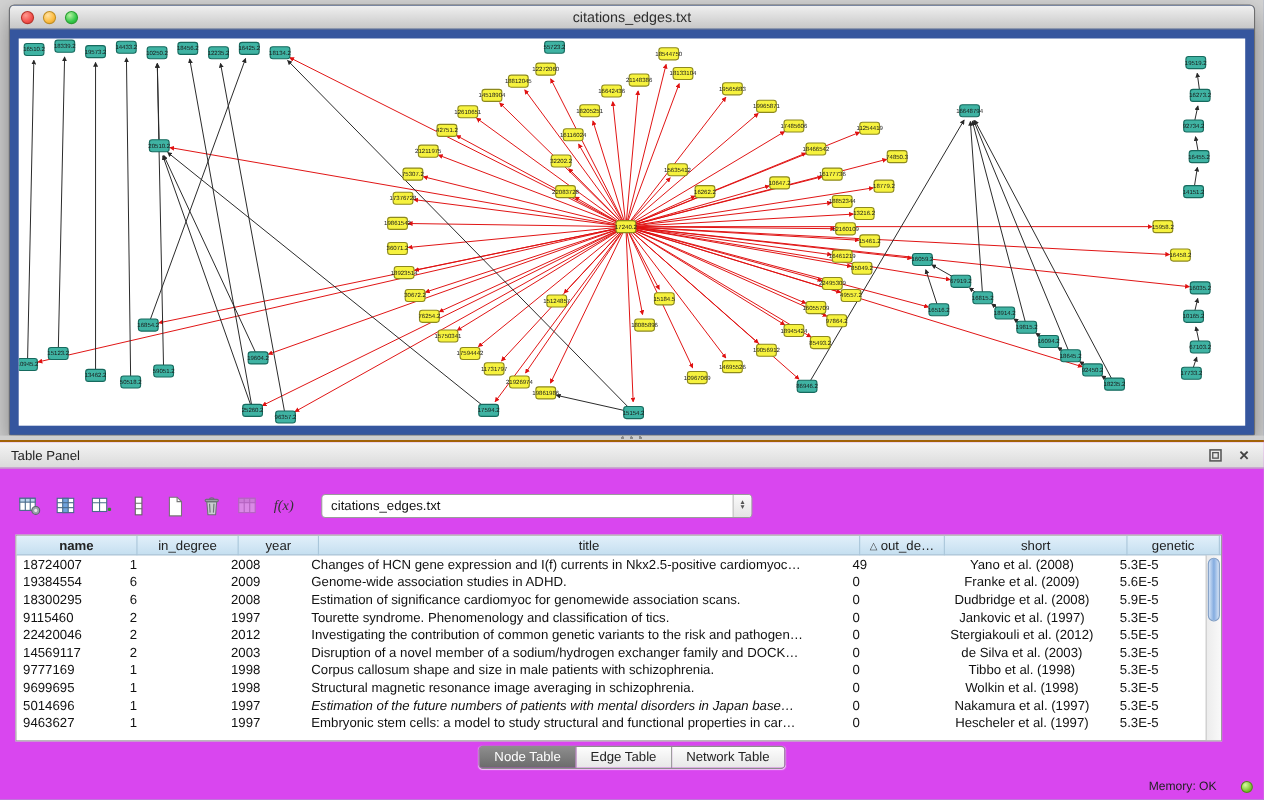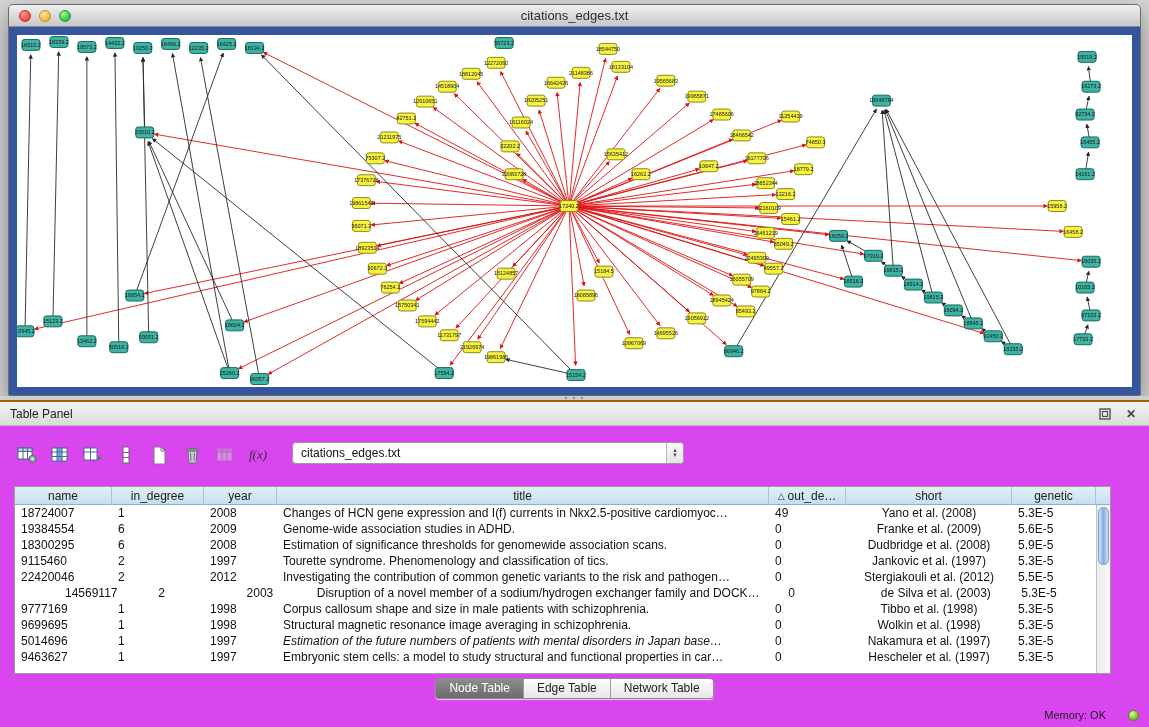--- a/index.html
+++ b/index.html
@@ -35,21 +35,21 @@
   .table-panel { position:absolute; left:0; top:400px; width:1149px; height:327px;
     background:#d946ef; border-top:2px solid #a16207; }
   .panel-header { position:absolute; left:0; top:0; right:0; height:24px;
     background:linear-gradient(#f4f4f4,#dadada); border-bottom:1px solid #bdbdbd;
     display:flex; align-items:center; padding:0 10px; font-size:12px; color:#222; }
   .panel-header .spacer { flex:1; }
   .ph-icon { width:16px; height:16px; display:flex; align-items:center; justify-content:center;
     color:#444; font-size:12px; margin-left:10px; cursor:default; }
 
   .toolbar { position:absolute; left:0; top:40px; right:0; height:36px;
-    display:flex; padding-left:14px; }
+    display:flex; align-items:center; padding-left:14px; }
   .tb-btn { width:26px; height:26px; margin-right:7px; background:transparent; border:none;
     display:flex; align-items:center; justify-content:center; }
   .tb-btn svg { display:block; }
   .fx { font-size:13px; font-style:italic; color:#333; font-family:"Liberation Serif", serif; }
   .combo { margin-left:14px; width:392px; height:22px; background:#fff;
     border:1px solid #9b9b9b; border-radius:4px; display:flex; align-items:center;
     font-size:12px; color:#111; overflow:hidden; }
   .combo .val { flex:1; padding-left:8px; }
   .combo .stepper { width:17px; align-self:stretch; border-left:1px solid #b9b9b9;
     background:linear-gradient(#fafafa,#e4e4e4); display:flex; flex-direction:column;
@@ -714,21 +714,21 @@
         <span class="val">citations_edges.txt</span>
         <span class="stepper">
           <span>▲</span>
           <span>▼</span>
         </span>
       </div>
     </div>
 
     <div class="table-wrap">
       <div class="thead">
-          <div class="th" style="width: 97px;">
+          <div class="th" style="width: 110px; font-weight: bold;">
             <span>name</span>
           </div>
           <div class="th" style="width: 92px;">
             <span>in_degree</span>
           </div>
           <div class="th" style="width: 73px;">
             <span>year</span>
           </div>
           <div class="th" style="width: 492px;">
             <span>title</span>
@@ -760,21 +760,21 @@
             <div class="td c2" style="width: 73px;">2009</div>
             <div class="td c3" style="width: 492px;">Genome-wide association studies in ADHD.</div>
             <div class="td c4" style="width: 77px;">0</div>
             <div class="td c5" style="width: 166px;">Franke et al. (2009)</div>
             <div class="td c6" style="width: 84px;">5.6E-5</div>
           </div>
           <div class="tr">
             <div class="td c0" style="width: 97px;">18300295</div>
             <div class="td c1" style="width: 92px;">6</div>
             <div class="td c2" style="width: 73px;">2008</div>
-            <div class="td c3" style="width: 492px;">Estimation of significance thresholds for genomewide association scans.</div>
+            <div class="td c3" style="width: 492px;">Estimation of significance cardiomyoc for genomewide association scans.</div>
             <div class="td c4" style="width: 77px;">0</div>
             <div class="td c5" style="width: 166px;">Dudbridge et al. (2008)</div>
             <div class="td c6" style="width: 84px;">5.9E-5</div>
           </div>
           <div class="tr">
             <div class="td c0" style="width: 97px;">9115460</div>
             <div class="td c1" style="width: 92px;">2</div>
             <div class="td c2" style="width: 73px;">1997</div>
             <div class="td c3" style="width: 492px;">Tourette syndrome. Phenomenology and classification of tics.</div>
             <div class="td c4" style="width: 77px;">0</div>
@@ -784,21 +784,21 @@
           <div class="tr">
             <div class="td c0" style="width: 97px;">22420046</div>
             <div class="td c1" style="width: 92px;">2</div>
             <div class="td c2" style="width: 73px;">2012</div>
             <div class="td c3" style="width: 492px;">Investigating the contribution of common genetic variants to the risk and pathogen…</div>
             <div class="td c4" style="width: 77px;">0</div>
             <div class="td c5" style="width: 166px;">Stergiakouli et al. (2012)</div>
             <div class="td c6" style="width: 84px;">5.5E-5</div>
           </div>
           <div class="tr">
-            <div class="td c0" style="width: 97px; margin-left: 44px;">14569117</div>
+            <div class="td c0" style="width: 97px;">14569117</div>
             <div class="td c1" style="width: 92px;">2</div>
             <div class="td c2" style="width: 73px;">2003</div>
             <div class="td c3" style="width: 492px;">Disruption of a novel member of a sodium/hydrogen exchanger family and DOCK…</div>
             <div class="td c4" style="width: 77px;">0</div>
             <div class="td c5" style="width: 166px;">de Silva et al. (2003)</div>
             <div class="td c6" style="width: 84px;">5.3E-5</div>
           </div>
           <div class="tr">
             <div class="td c0" style="width: 97px;">9777169</div>
             <div class="td c1" style="width: 92px;">1</div>

